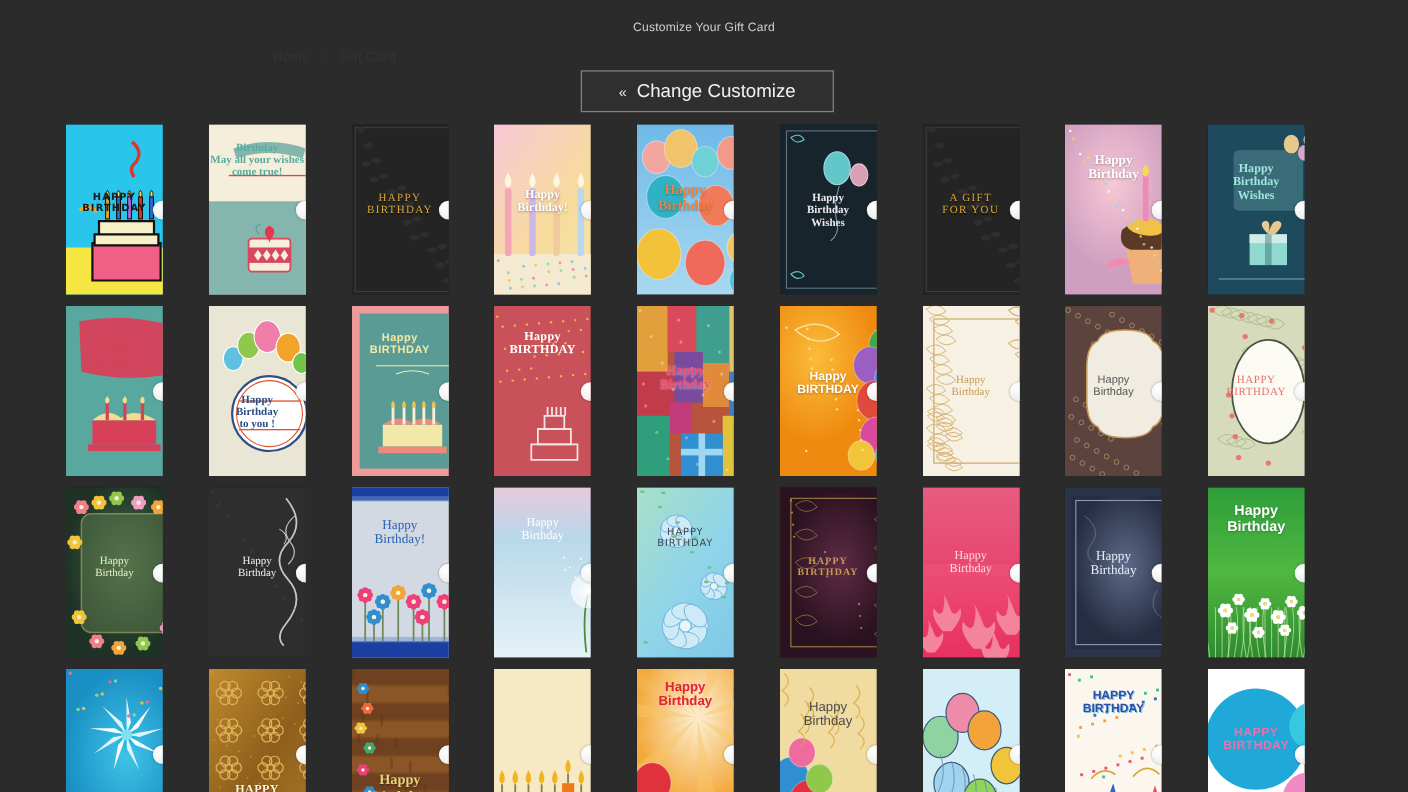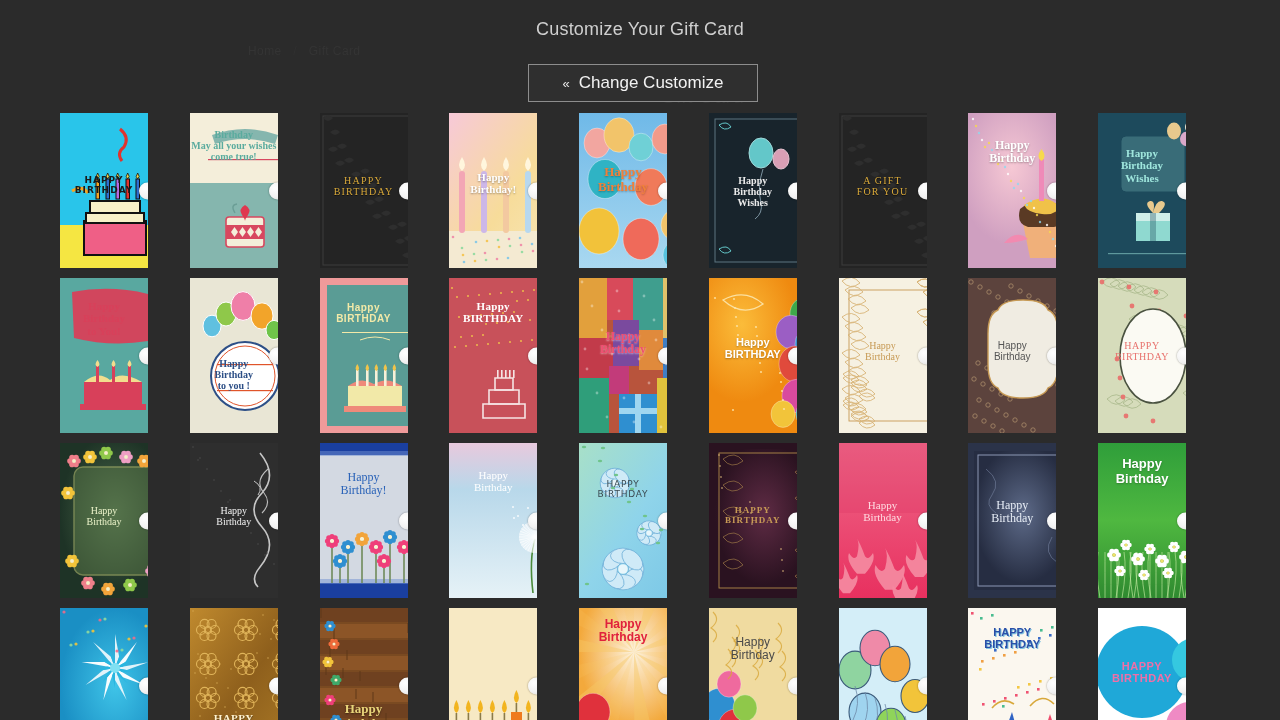--- a/index.html
+++ b/index.html
@@ -19,21 +19,21 @@
   }
   .bg-breadcrumb .sep { margin: 0 8px; color: #303030; }
   .bg-heading {
     position: absolute; left: 660px; top: 84px;
     font-size: 21px; color: #343434; font-weight: 400; white-space: nowrap;
   }
 
   
   .page-title {
     position: absolute; top: 19px; left: 0; width: 1280px;
-    text-align: center; font-size: 18px; color: #cfcfcf; letter-spacing: .2px;
+    text-align: center; font-size: 11px; color: #cfcfcf; letter-spacing: .2px;
   }
   .change-category-btn {
     position: absolute; top: 64px; left: 528px;
     width: 230px; height: 38px;
     background: #2f2f2f;
     border: 1px solid #8d8d8d;
     color: #f2f2f2; font-size: 17px;
     display: flex; align-items: center; justify-content: center;
     gap: 9px; cursor: pointer; font-family: "Liberation Sans", sans-serif;
   }

